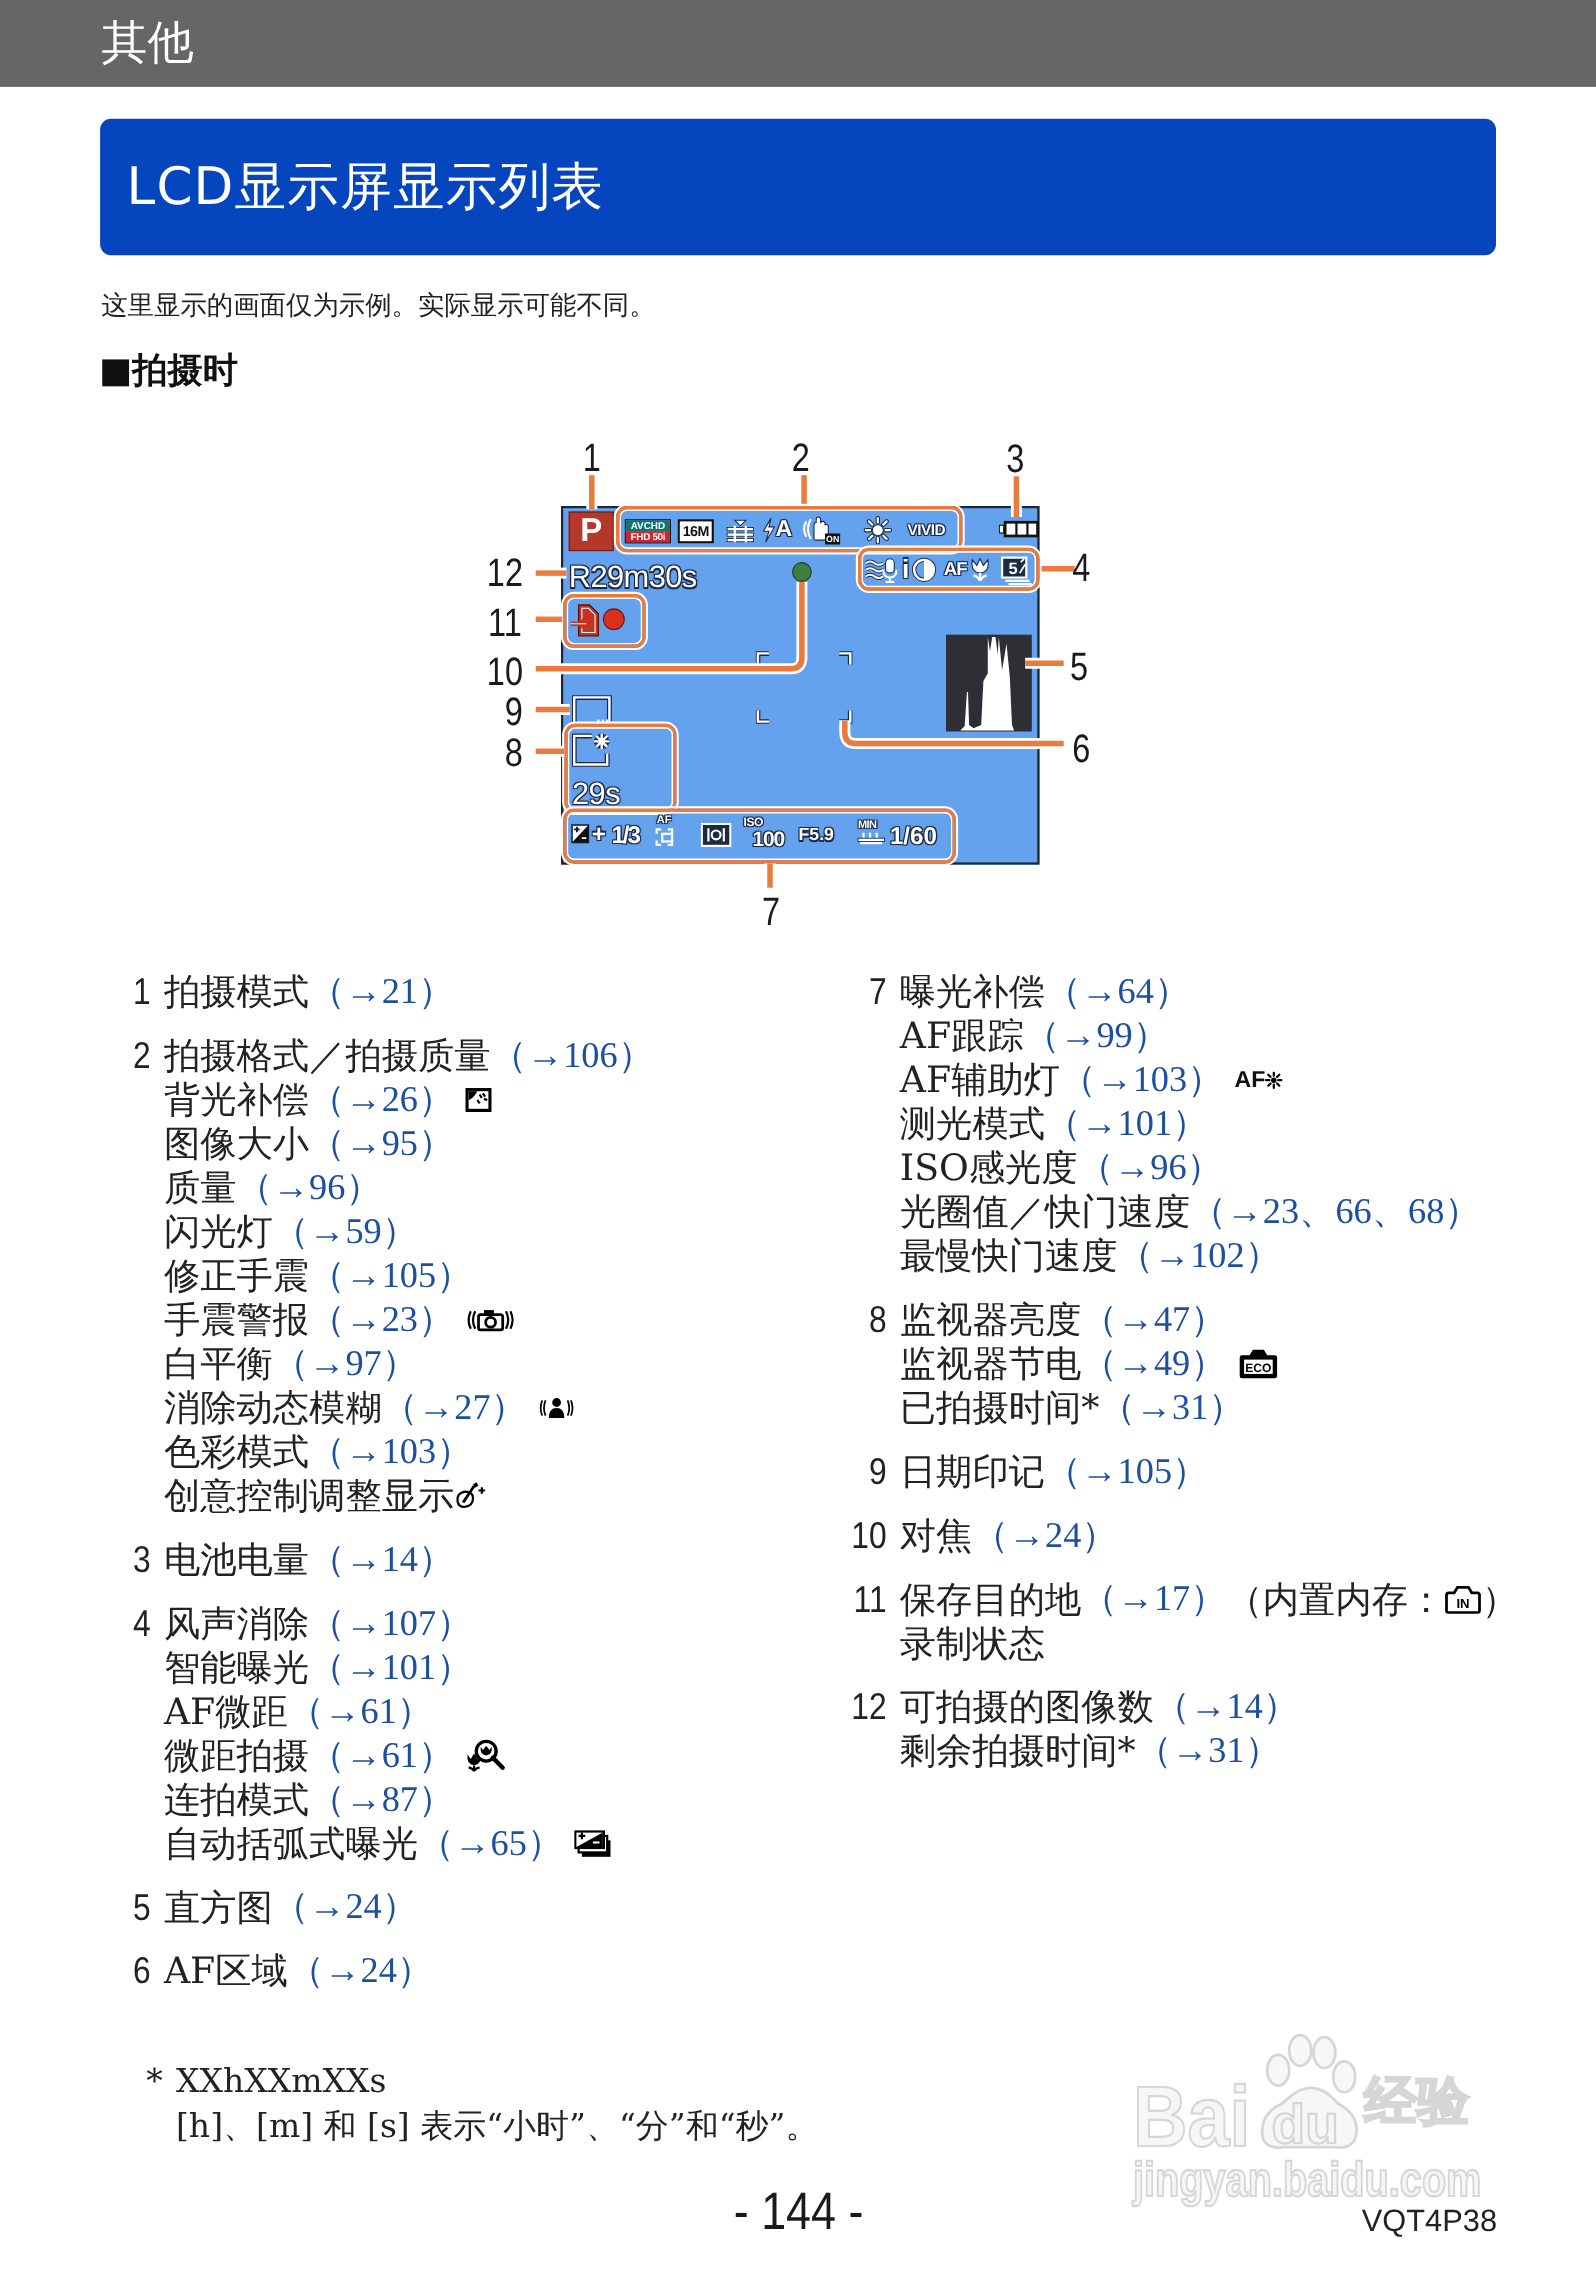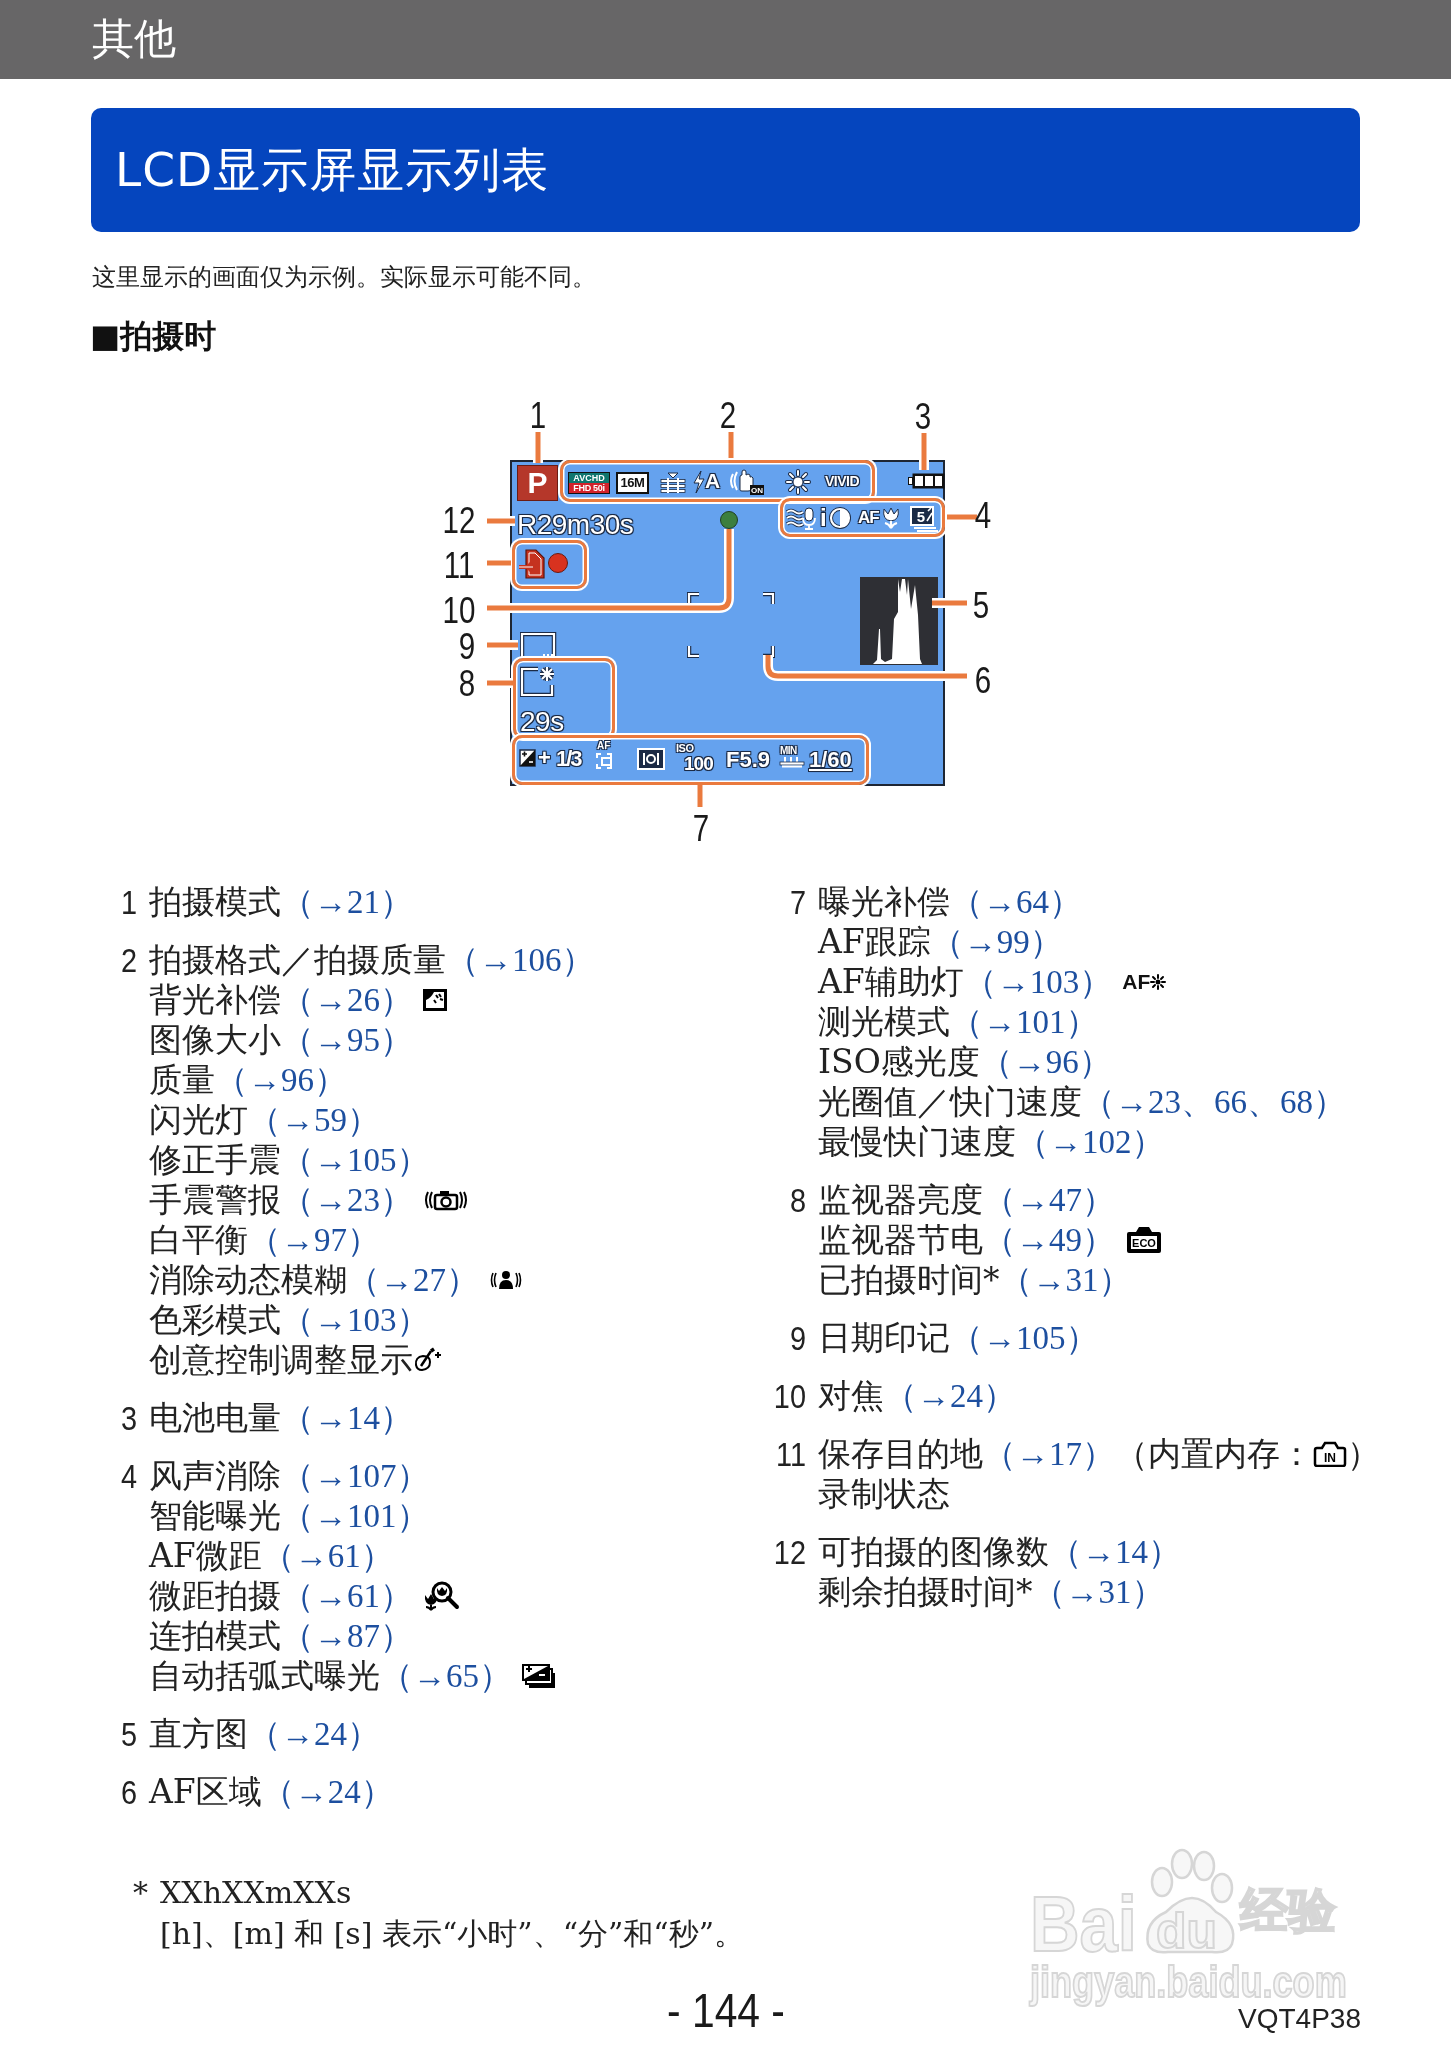--- a/index.html
+++ b/index.html
@@ -225,28 +225,28 @@
     <path d="M2 6 V2 H6 M2 12 V16 H6 M12 2 H16 V6 M16 12 V16 H12" stroke="#fff" stroke-width="2" fill="none"></path>
     <rect x="7" y="6" width="9" height="7" fill="none" stroke="#fff" stroke-width="2"></rect>
   </svg>
   <svg style="left:125px;top:286px;" width="28" height="22" viewBox="0 0 28 22">
     <rect x="1" y="1" width="26" height="20" fill="#1b2a45" stroke="#fff" stroke-width="2"></rect>
     <path d="M7 5 V17 M21 5 V17" stroke="#fff" stroke-width="2"></path>
     <circle cx="14" cy="11" r="4" fill="none" stroke="#fff" stroke-width="2"></circle>
   </svg>
   <div class="lt" style="left:164px;top:280px;font-size:11px;line-height:12px;letter-spacing:-0.5px;">ISO</div>
   <div class="lt" style="left:172px;top:292px;font-size:19px;line-height:20px;letter-spacing:-1px;">100</div>
-  <div class="lt" style="left:214px;top:285px;font-size:22px;line-height:26px;">F5.9</div>
+  <div class="lt" style="left:214px;top:285px;font-size:16px;line-height:26px;">F5.9</div>
   <div class="lt" style="left:268px;top:283px;font-size:10px;line-height:11px;letter-spacing:-0.5px;">MIN</div>
   <svg style="left:267px;top:294px;" width="26" height="12" viewBox="0 0 26 12">
     <path d="M6 1 V6 M12 1 V6 M18 1 V6" stroke="#fff" stroke-width="2"></path>
     <rect x="1" y="6" width="24" height="3" fill="#fff" stroke="#1b2a45" stroke-width=".8"></rect>
     <rect x="3" y="9.5" width="20" height="2" fill="#fff"></rect>
   </svg>
-  <div class="lt" style="left:297px;top:285px;font-size:22px;line-height:26px;text-decoration:underline;">1/60</div>
+  <div class="lt" style="left:297px;top:285px;font-size:22px;line-height:26px;">1/60</div>
 </div>
 
 <svg class="callout-lines" width="1451" height="2064" viewBox="0 0 1451 2064">
   <g fill="none" stroke="#ffffff" stroke-width="10" stroke-linecap="butt">
     <path d="M538 432 V463"></path>
       <path d="M731 432 V458"></path>
       <path d="M924 433 V470"></path>
     <path d="M947 517 H977"></path>
       <path d="M932 603 H967"></path>
     <path d="M768 655 V666 Q768 676 778 676 H967"></path>

